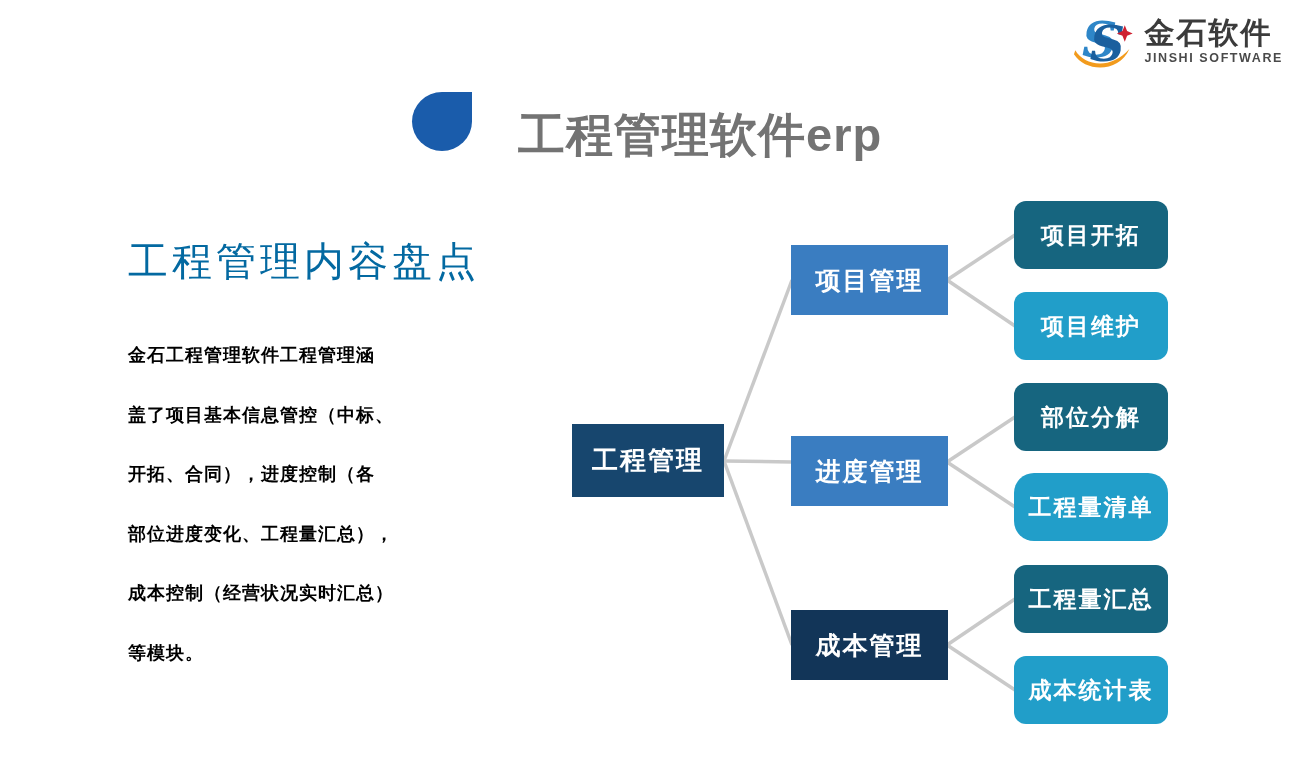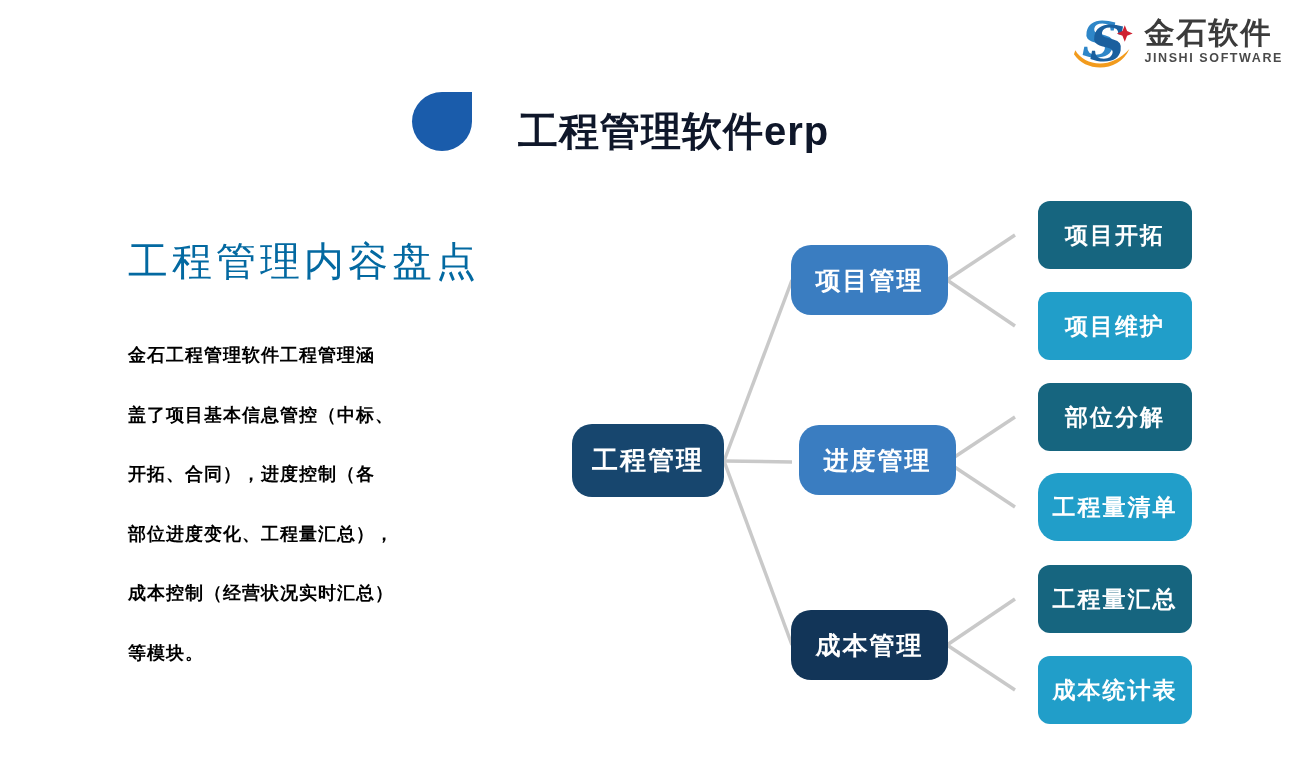--- a/index.html
+++ b/index.html
@@ -45,23 +45,23 @@
     left: 412px;
     top: 92px;
     width: 60px;
     height: 59px;
     border-radius: 50% 0 50% 50%;
   }
   .page-title {
     position: absolute;
     left: 518px;
     top: 104px;
-    font-size: 40px;
+    font-size: 47px;
     font-weight: bold;
-    color: #0f172a;
+    color: #737373;
     font-family: "Liberation Sans", sans-serif;
     letter-spacing: 1px;
   }
 
   
   .section-heading {
     position: absolute;
     left: 128px;
     top: 234px;
     font-size: 40px;
@@ -96,30 +96,30 @@
   }
   .node {
     position: absolute;
     z-index: 2;
     display: flex;
     align-items: center;
     justify-content: center;
     color: #ffffff;
     font-family: "Liberation Serif", "DejaVu Serif", serif;
     font-weight: 600;
-    border-radius: 20px;
+    border-radius: 0;
     letter-spacing: 2px;
     white-space: nowrap;
   }
   .node.root   { left: 572px; top: 424px; width: 152px; height: 73px; font-size: 26px; }
   .node.branch { left: 791px; width: 157px; height: 70px; font-size: 25px; }
   .node.b0 { top: 245px; }
-  .node.b1 { top: 425px; margin-left: 8px; }
+  .node.b1 { top: 436px; }
   .node.b2 { top: 610px; }
-  .node.leaf { left: 1038px; width: 154px; height: 68px; font-size: 23px; border-radius: 12px; }
+  .node.leaf { left: 1014px; width: 154px; height: 68px; font-size: 23px; border-radius: 12px; }
   .node.l0 { top: 201px; }
   .node.l1 { top: 292px; }
   .node.l2 { top: 383px; }
   .node.l3 { top: 473px; border-radius: 20px; }
   .node.l4 { top: 565px; }
   .node.l5 { top: 656px; }
 </style>
 </head>
 <body>
 

